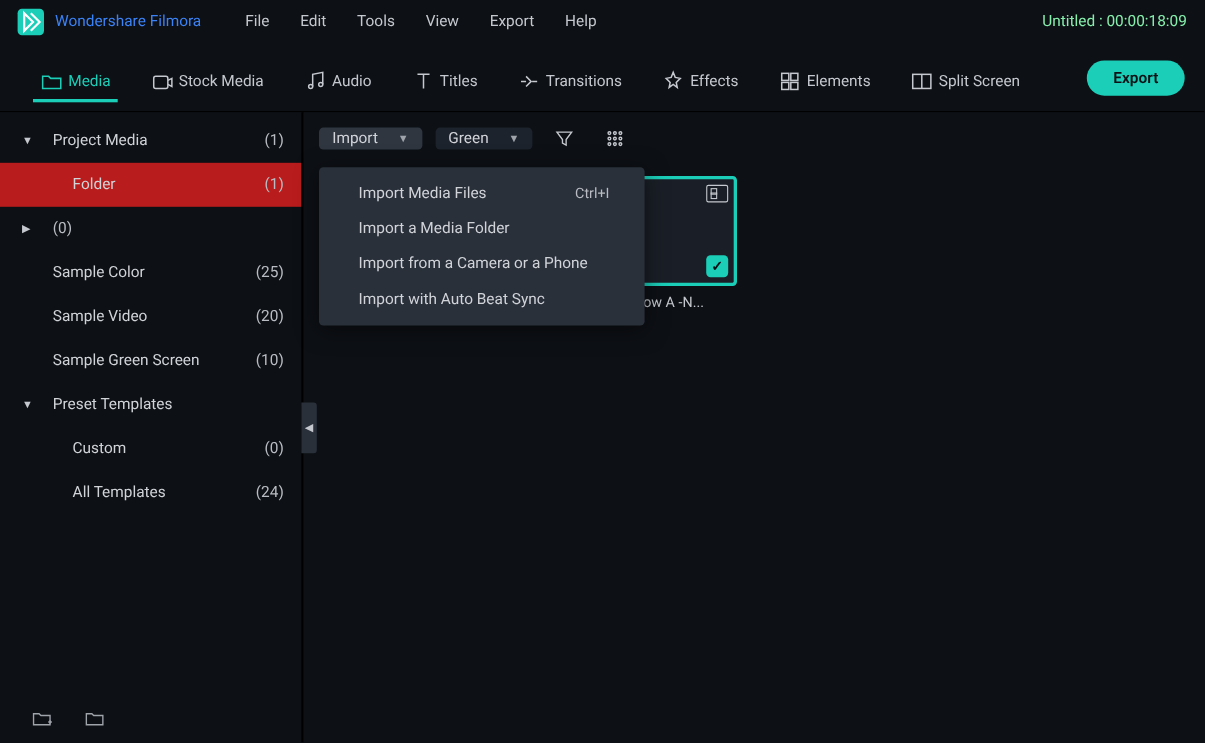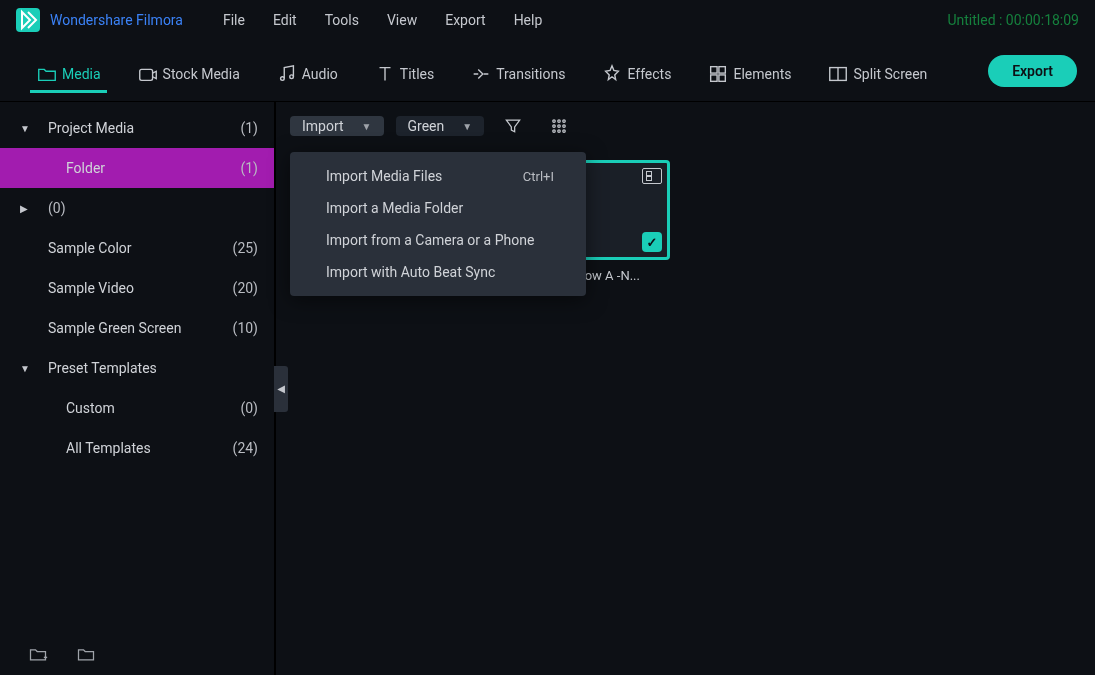--- a/index.html
+++ b/index.html
@@ -3,39 +3,39 @@
 <meta charset="utf-8">
 <style>
   * { box-sizing: border-box; margin: 0; padding: 0; font-family: -apple-system, BlinkMacSystemFont, "Segoe UI", Roboto, sans-serif; }
   body { width: 1095px; height: 675px; background: #0d1015; color: #c5c8ce; overflow: hidden; font-size: 14px; }
   
   .titlebar { height: 40px; display: flex; align-items: center; padding: 0 16px; background: #0d1015; }
   .logo { width: 24px; height: 24px; background: #1aceb8; border-radius: 4px; margin-right: 10px; display:flex; align-items:center; justify-content:center;}
   .app-name { color: #3b82f6; font-size: 14px; margin-right: 40px; }
   .menus { display: flex; gap: 28px; }
   .menu-item { color: #c5c8ce; cursor: pointer; }
-  .title-status { margin-left: auto; color: #15803d; }
+  .title-status { margin-left: auto; color: #86efac; }
 
   .tabbar { height: 62px; display: flex; align-items: center; background: #0d1015; border-bottom: 1px solid #000; padding: 0 18px 0 18px; }
   .tab { display: flex; flex-direction: row; align-items: center; gap: 4px; padding: 6px 18px 0 18px; cursor: pointer; color: #c5c8ce; position:relative;}
   .tab-icon { width: 22px; height: 22px; display: flex; align-items: center; justify-content: center; }
   .tab-icon svg { width: 22px; height: 22px; stroke: #c5c8ce; fill: none; stroke-width: 1.5; }
   .tab.active { color: #1aceb8; }
   .tab.active .tab-icon svg { stroke: #1aceb8; }
   .tab.active::after { content:""; position:absolute; bottom:-8px; left:12px; right:12px; height:3px; background:#1aceb8; }
   .export-btn { margin-left: auto; background: #1aceb8; color: #0d1015; font-weight: 600; padding: 8px 24px; border-radius: 18px; cursor: pointer; }
 
   .main { display: flex; height: calc(675px - 40px - 62px); }
   .sidebar { width: 274px; background: #0d1015; display: flex; flex-direction: column; }
   .tree { flex: 1; padding-top: 6px; }
   .tree-row { display: flex; align-items: center; height: 40px; padding: 0 16px 0 16px; cursor: pointer; }
   .tree-row.depth1 { padding-left: 20px; }
   .tree-row.depth2 { padding-left: 48px; }
   .tree-row.depth3 { padding-left: 66px; }
-  .tree-row.selected { background: #a21caf; }
+  .tree-row.selected { background: #b91c1c; }
   .tri { width: 14px; margin-right: 14px; color: #c5c8ce; font-size: 10px; }
   .tree-label { flex: 1; color: #d0d3d8; }
   .tree-count { color: #b9bcc2; }
   .sidebar-footer { height: 40px; display: flex; align-items: center; gap: 28px; padding: 0 28px; }
   .sidebar-footer svg { width:20px; height:20px; stroke:#9fa3aa; fill:none; stroke-width:1.5;}
   .divider-v { width: 2px; background: #000; }
 
   .content { flex: 1; position: relative; background: #0d1015; }
   .toolbar { height: 48px; display: flex; align-items: center; gap: 12px; padding: 8px 14px; }
   .dd { height: 20px; background: #1d232c; border-radius: 4px; display: flex; align-items: center; padding: 0 12px; gap: 18px; cursor: pointer; color: #d0d3d8; }

